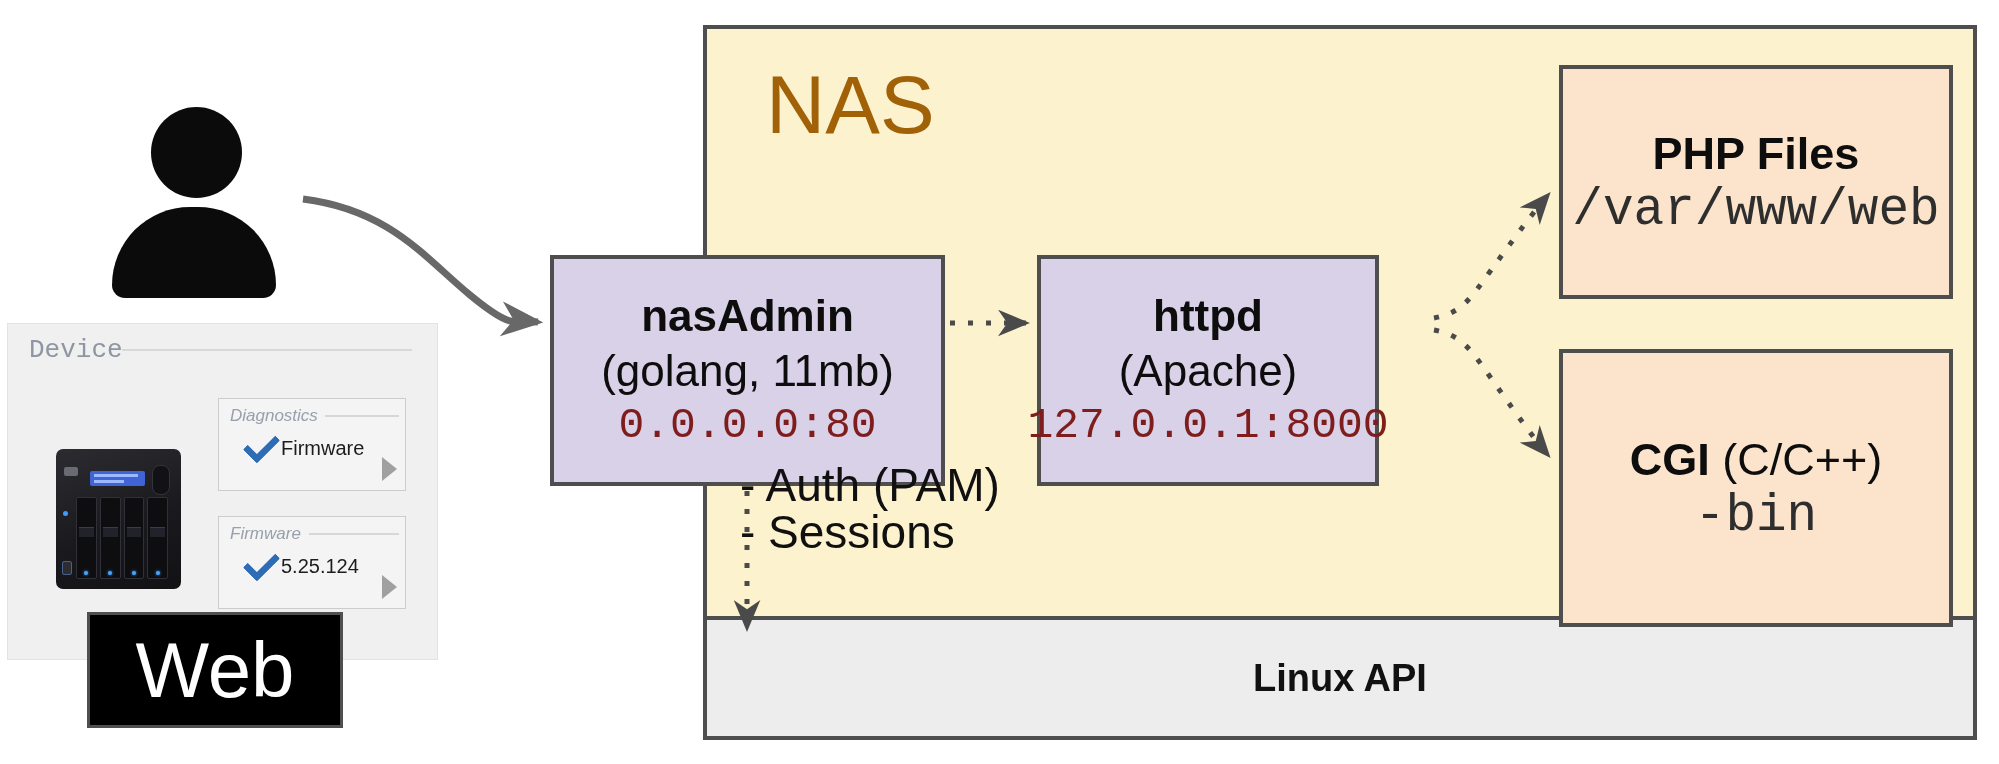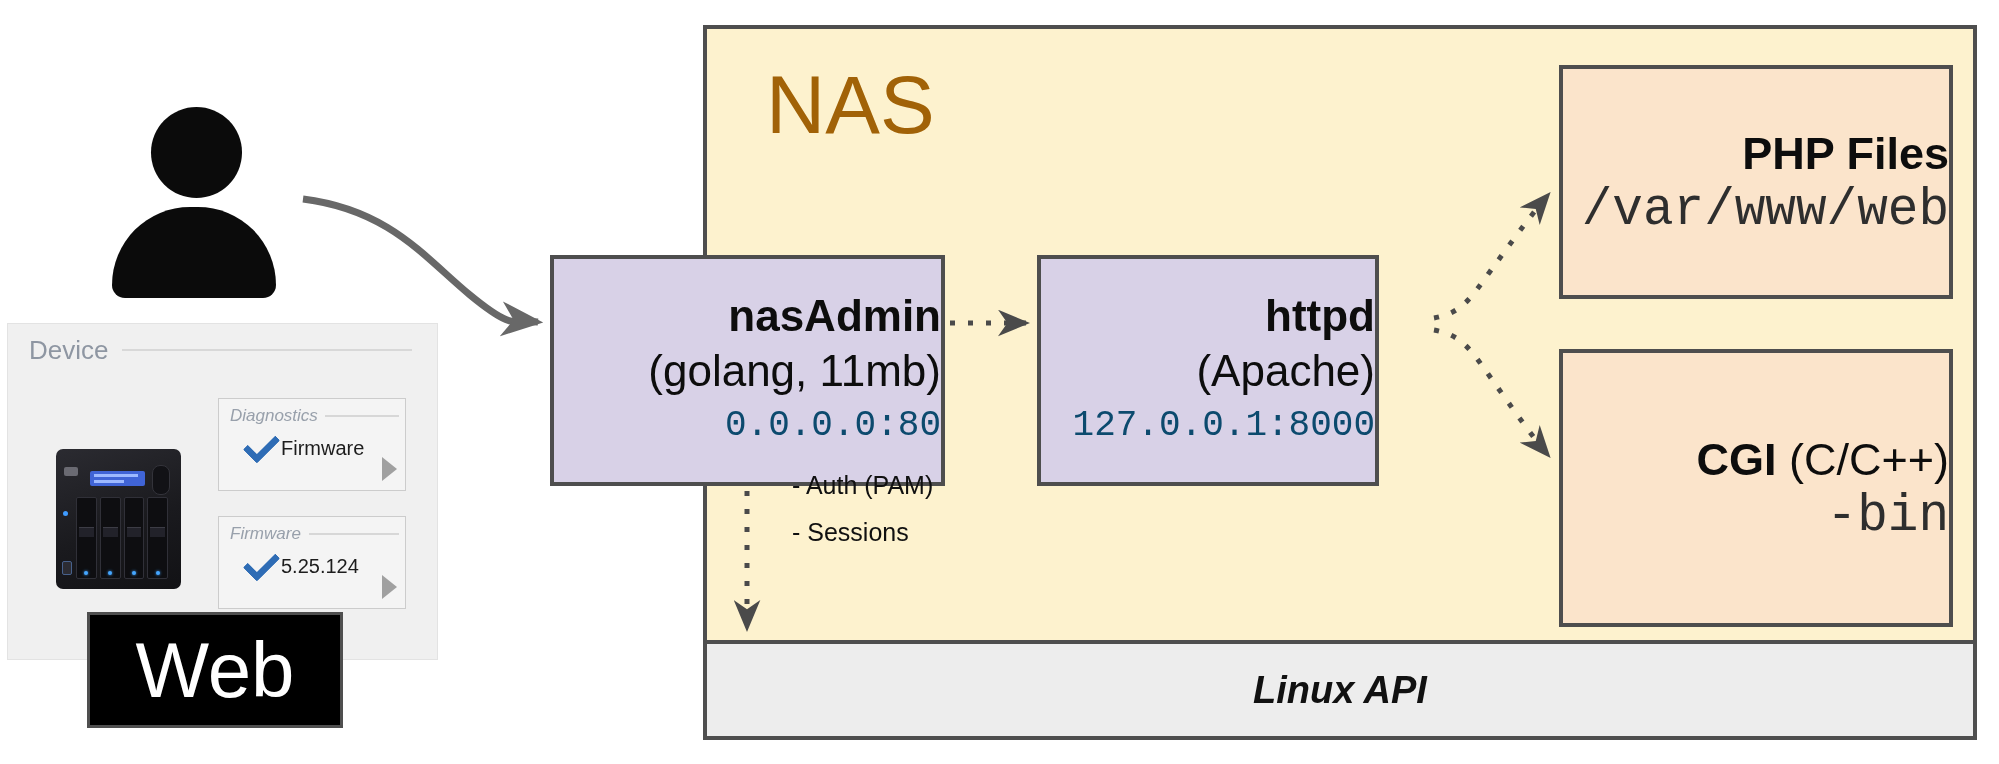--- a/index.html
+++ b/index.html
@@ -7,21 +7,21 @@
     position:relative;width:1999px;height:764px;background:#ffffff;overflow:hidden;
     font-family:"Liberation Sans",sans-serif;color:#111;
     -webkit-font-smoothing:antialiased;
   }
   .abs{position:absolute;}
   
   .person-head{left:151px;top:107px;width:91px;height:91px;border-radius:50%;background:#0b0b0b;}
   .person-body{left:112px;top:207px;width:164px;height:91px;background:#0b0b0b;border-radius:84px 84px 14px 14px;}
   
   .device-panel{left:7px;top:323px;width:431px;height:337px;background:#f0f0f0;border:1px solid #e3e3e3;box-sizing:border-box;}
-  .device-title{left:21px;top:11px;font-size:26px;color:#8e96a2;}
+  .device-title{left:21px;top:11px;font-size:26px;color:#8e96a2;font-family:Liberation Mono, monospace;}
   .device-divider{left:114px;top:25px;width:290px;height:2px;background:#d8d8d8;}
   
   .nas-photo{left:48px;top:125px;width:125px;height:140px;background:linear-gradient(160deg,#2b2b31 0%,#1a1a1e 55%,#121215 100%);border-radius:7px;}
   .np-lcd{left:34px;top:22px;width:55px;height:15px;background:#4064d6;border-radius:2px;overflow:hidden;}
   .np-lcd::before,.np-lcd::after{content:"";position:absolute;left:4px;height:3px;background:#9db9ff;}
   .np-lcd::before{top:3px;width:44px;}
   .np-lcd::after{top:9px;width:30px;}
   .np-logo{left:8px;top:18px;width:14px;height:9px;background:#6a6a72;border-radius:2px;}
   .np-nav{left:96px;top:16px;width:16px;height:28px;background:#121216;border-radius:8px;border:1px solid #33333a;}
   .np-led-side{left:7px;top:62px;width:5px;height:5px;border-radius:50%;background:#3f9bff;}
@@ -40,38 +40,38 @@
   .line-firm{left:90px;width:90px;}
   .check-icon{left:26px;top:36px;width:26px;height:13px;border-left:7px solid #2e6cb5;border-bottom:7px solid #2e6cb5;transform:rotate(-45deg);border-radius:2px;}
   .card-value{left:62px;top:38px;font-size:20px;color:#1d1d1d;}
   .chevron-right-icon{right:8px;bottom:9px;width:0;height:0;border-left:15px solid #a0a0a0;border-top:12px solid transparent;border-bottom:12px solid transparent;}
   
   .web-badge{left:87px;top:612px;width:256px;height:116px;background:#000;border:3px solid #4f4f4f;box-sizing:border-box;display:flex;align-items:center;justify-content:center;}
   .web-badge span{color:#fff;font-size:78px;line-height:1;}
   
   .nas-container{left:703px;top:25px;width:1274px;height:715px;background:#fdf2ce;border:4px solid #4e4e4e;box-sizing:border-box;}
   .nas-title{left:766px;top:64px;font-size:82px;line-height:1;color:#a16207;}
-  .linux-bar{position:absolute;left:-4px;right:-4px;bottom:-4px;height:100px;background:#ededed;border:4px solid #4e4e4e;box-sizing:border-box;display:flex;align-items:center;justify-content:center;font-style:italic;}
+  .linux-bar{position:absolute;left:-4px;right:-4px;bottom:-4px;height:124px;background:#ededed;border:4px solid #4e4e4e;box-sizing:border-box;display:flex;align-items:center;justify-content:center;}
   .linux-bar span{font-size:38px;font-weight:bold;color:#111;}
   
-  .dbox{border:4px solid #4e4e4e;box-sizing:border-box;display:flex;flex-direction:column;align-items:flex-end;justify-content:center;text-align:center;}
+  .dbox{border:4px solid #4e4e4e;box-sizing:border-box;display:flex;flex-direction:column;align-items:center;justify-content:center;text-align:center;}
   .proc{background:#d8d1e7;margin-top:48px;}
   .files{background:#fbe4cb;}
   .box-nasadmin{left:550px;top:207px;width:395px;height:231px;}
   .box-httpd{left:1037px;top:207px;width:342px;height:231px;}
   .box-php{left:1559px;top:65px;width:394px;height:234px;}
   .box-cgi{left:1559px;top:349px;width:394px;height:278px;}
   .bx-title{font-size:44px;font-weight:bold;line-height:55px;color:#0d0d0d;}
   .bx-sub{font-size:44px;line-height:55px;color:#0d0d0d;}
-  .bx-mono{font-family:"Liberation Mono","DejaVu Sans Mono",monospace;font-size:36px;line-height:55px;color:#0c4a6e;}
+  .bx-mono{font-family:"Liberation Mono","DejaVu Sans Mono",monospace;font-size:43px;line-height:55px;color:#7f1d1d;}
   .box-php .bx-title,.box-cgi .bx-title{line-height:58px;font-size:45px;}
   .box-php .bx-mono,.box-cgi .bx-mono{font-size:51px;line-height:56px;color:#2e2e2e;}
   .bx-title .norm{font-weight:normal;}
   
-  .auth-notes{left:792px;top:462px;font-size:25px;line-height:47px;color:#101010;}
+  .auth-notes{left:740px;top:462px;font-size:46px;line-height:47px;color:#101010;}
   
   svg.overlay{position:absolute;left:0;top:0;pointer-events:none;}
 </style>
 </head>
 <body>
 
 <div class="stage">
 
   <div class="abs nas-container">
     <div class="linux-bar">

